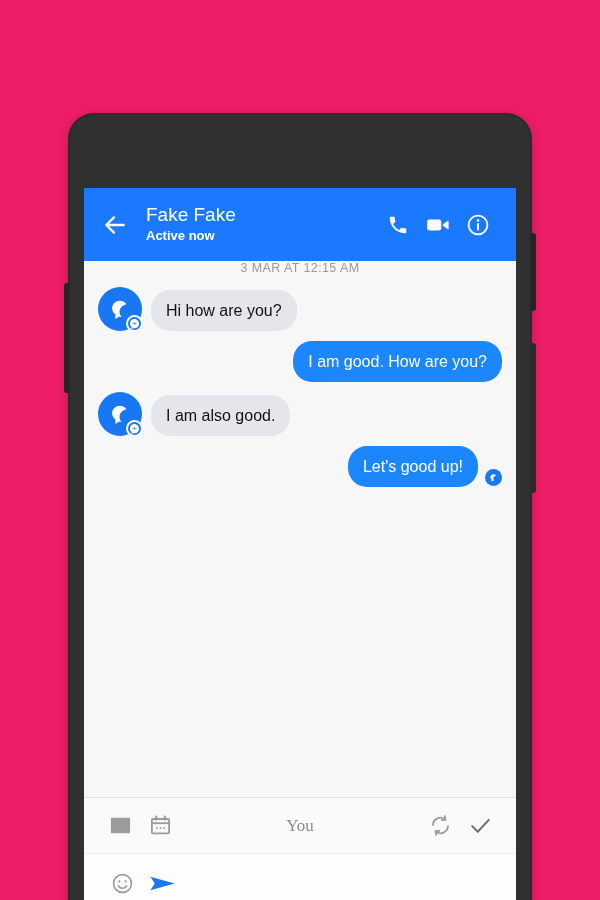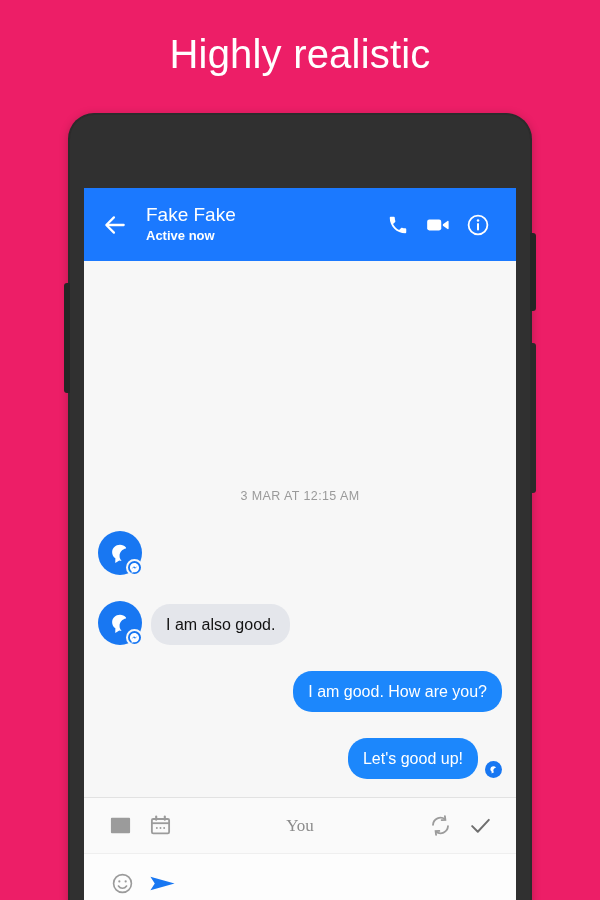--- a/index.html
+++ b/index.html
@@ -140,23 +140,21 @@
     cursor: pointer;
   }
 
   
   #conversation {
     flex: 1 1 auto;
     background: #F7F7F7;
     padding: 0 14px 8px 14px;
     display: flex;
     flex-direction: column;
-    justify-content: flex-end;
     overflow: hidden;
-    gap: 16px;
   }
   #timestamp {
     text-align: center;
     color: #9A9A9A;
     font-size: 12.5px;
     letter-spacing: 0.4px;
     margin-bottom: 12px;
   }
   .msg-row {
     display: flex;
@@ -263,21 +261,20 @@
     flex: 0 0 auto;
     display: flex; align-items: center; justify-content: center;
     cursor: pointer;
   }
 </style>
 </head>
 <body>
 
 <div id="page">
 
-  <div id="headline">Highly realistic</div>
 
   <div id="phone">
     <div id="phone-inner-edge"></div>
 
     <div id="btn-volume"></div>
     <div id="btn-power"></div>
     <div id="btn-power2"></div>
 
     <div id="bezel-top">
       <div id="camera-dot"></div>
@@ -327,43 +324,44 @@
                 <path d="M22.8 9.6c-1.6-2-4.1-3.1-6.8-3.1-5 0-9 3.7-9 8.6 0 2.9 1.4 5.4 3.7 7l-.1 5.2 4.6-2.6c.9.2 1.8.3 2.7.2-1.6-1.6-2.5-3.7-2.4-5.9.1-4.1 3.2-7.5 7.3-8.2l.1-1.2z"></path>
                 <path d="M24.6 11c-3.9 0-7 2.9-7 6.6 0 2.2 1.1 4.1 2.9 5.3v3.1l2.8-1.6c.4.1.9.1 1.3.1 3.9 0 7-2.9 7-6.6S28.5 11 24.6 11z" fill="#ffffff" opacity="0"></path>
               </svg>
             </div>
             <div class="avatar-badge">
               <svg width="11" height="11" viewBox="0 0 24 24" fill="#ffffff">
                 <path d="M12 2C6.3 2 2 6.2 2 11.8c0 3.2 1.4 6 3.7 7.9V24l3.4-1.9c.9.3 1.9.4 2.9.4 5.7 0 10-4.2 10-9.8S17.7 2 12 2zm1 12.9l-2.5-2.7-4.9 2.7 5.4-5.7 2.6 2.6 4.8-2.6-5.4 5.7z"></path>
               </svg>
             </div>
           </div>
+          <div class="bubble them">Hi how are you?</div>
+        </div>
+
+        <div class="msg-row me">
+          <div class="bubble me">I am good. How are you?</div>
         </div>
 
         <div class="msg-row them">
           <div class="avatar">
             <div class="avatar-circle">
               <svg width="28" height="28" viewBox="0 0 32 32" fill="#ffffff">
                 <path d="M22.8 9.6c-1.6-2-4.1-3.1-6.8-3.1-5 0-9 3.7-9 8.6 0 2.9 1.4 5.4 3.7 7l-.1 5.2 4.6-2.6c.9.2 1.8.3 2.7.2-1.6-1.6-2.5-3.7-2.4-5.9.1-4.1 3.2-7.5 7.3-8.2l.1-1.2z"></path>
               </svg>
             </div>
             <div class="avatar-badge">
               <svg width="11" height="11" viewBox="0 0 24 24" fill="#ffffff">
                 <path d="M12 2C6.3 2 2 6.2 2 11.8c0 3.2 1.4 6 3.7 7.9V24l3.4-1.9c.9.3 1.9.4 2.9.4 5.7 0 10-4.2 10-9.8S17.7 2 12 2zm1 12.9l-2.5-2.7-4.9 2.7 5.4-5.7 2.6 2.6 4.8-2.6-5.4 5.7z"></path>
               </svg>
             </div>
           </div>
           <div class="bubble them">I am also good.</div>
         </div>
 
         <div class="msg-row me">
-          <div class="bubble me">I am good. How are you?</div>
-        </div>
-
-        <div class="msg-row me">
           <div class="bubble me">Let's good up!</div>
           <div class="receipt">
             <svg width="11" height="11" viewBox="0 0 32 32" fill="#ffffff">
               <path d="M22.8 9.6c-1.6-2-4.1-3.1-6.8-3.1-5 0-9 3.7-9 8.6 0 2.9 1.4 5.4 3.7 7l-.1 5.2 4.6-2.6c.9.2 1.8.3 2.7.2-1.6-1.6-2.5-3.7-2.4-5.9.1-4.1 3.2-7.5 7.3-8.2l.1-1.2z"></path>
             </svg>
           </div>
         </div>
       </div>
 
       <div id="edit-toolbar">

